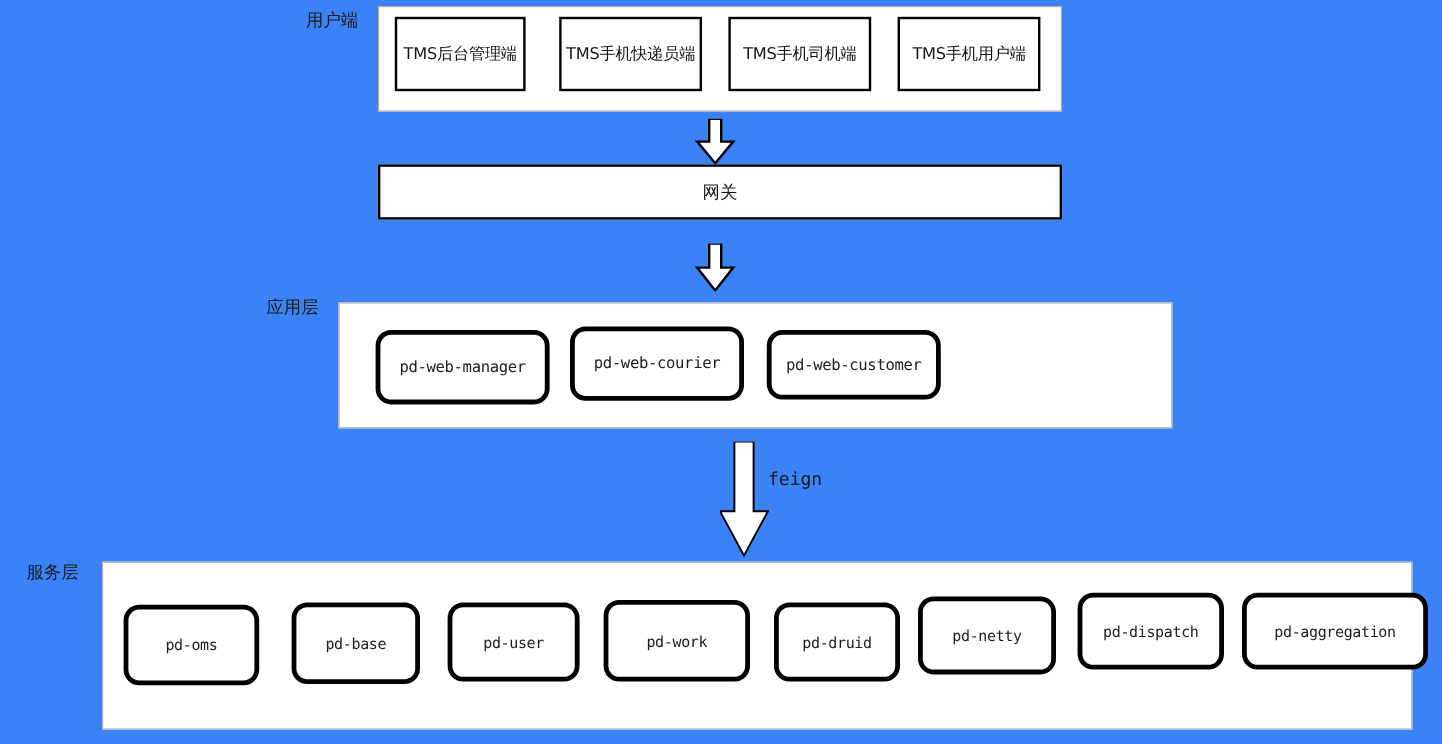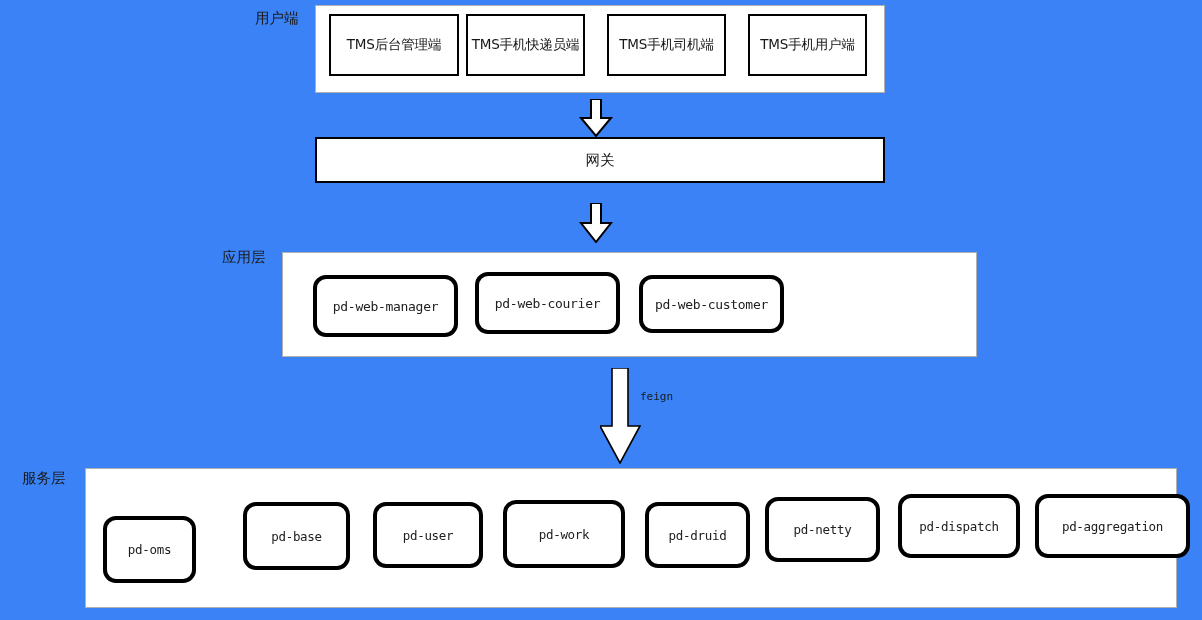--- a/index.html
+++ b/index.html
@@ -92,35 +92,35 @@
 
   
   .arrow {
     position: absolute;
   }
   .arrow svg { display: block; }
 
   .edge-label {
     position: absolute;
     font-family: "DejaVu Sans Mono", "Liberation Mono", monospace;
-    font-size: 11px;
+    font-size: 15px;
     color: #1a1a1a;
     white-space: nowrap;
   }
 </style>
 </head>
 <body>
 
 <div id="canvas">
 
   <div class="layer-label" style="left:255px; top:8px;">用户端</div>
 
   <div class="container-box" style="left:315px; top:5px; width:570px; height:88px;"></div>
 
-  <div class="client-box" style="left:329px; top:14px; width:130px; height:62px;">
+  <div class="client-box" style="left:329px; top:14px; width:109px; height:62px;">
     <span>TMS后台管理端</span>
   </div>
   <div class="client-box" style="left:466px; top:14px; width:119px; height:62px;">
     <span>TMS手机快递员端</span>
   </div>
   <div class="client-box" style="left:607px; top:14px; width:119px; height:62px;">
     <span>TMS手机司机端</span>
   </div>
   <div class="client-box" style="left:748px; top:14px; width:119px; height:62px;">
     <span>TMS手机用户端</span>
@@ -160,21 +160,21 @@
     <svg width="52" height="96" viewBox="0 0 52 96">
       <polygon points="12,0 28,0 28,58 40,58 20,95 0,58 12,58" fill="#ffffff" stroke="#000000" stroke-width="1.6"></polygon>
     </svg>
   </div>
   <div class="edge-label" style="left:640px; top:390px;">feign</div>
 
   <div class="layer-label" style="left:22px; top:468px;">服务层</div>
 
   <div class="container-box" style="left:85px; top:468px; width:1092px; height:140px;"></div>
 
-  <div class="round-box" style="left:103px; top:516px; width:93px; height:67px;">
+  <div class="round-box" style="left:103px; top:504px; width:113px; height:67px;">
     <span>pd-oms</span>
   </div>
   <div class="round-box" style="left:243px; top:502px; width:107px; height:68px;">
     <span>pd-base</span>
   </div>
   <div class="round-box" style="left:373px; top:502px; width:110px; height:66px;">
     <span>pd-user</span>
   </div>
   <div class="round-box" style="left:503px; top:500px; width:122px; height:68px;">
     <span>pd-work</span>

